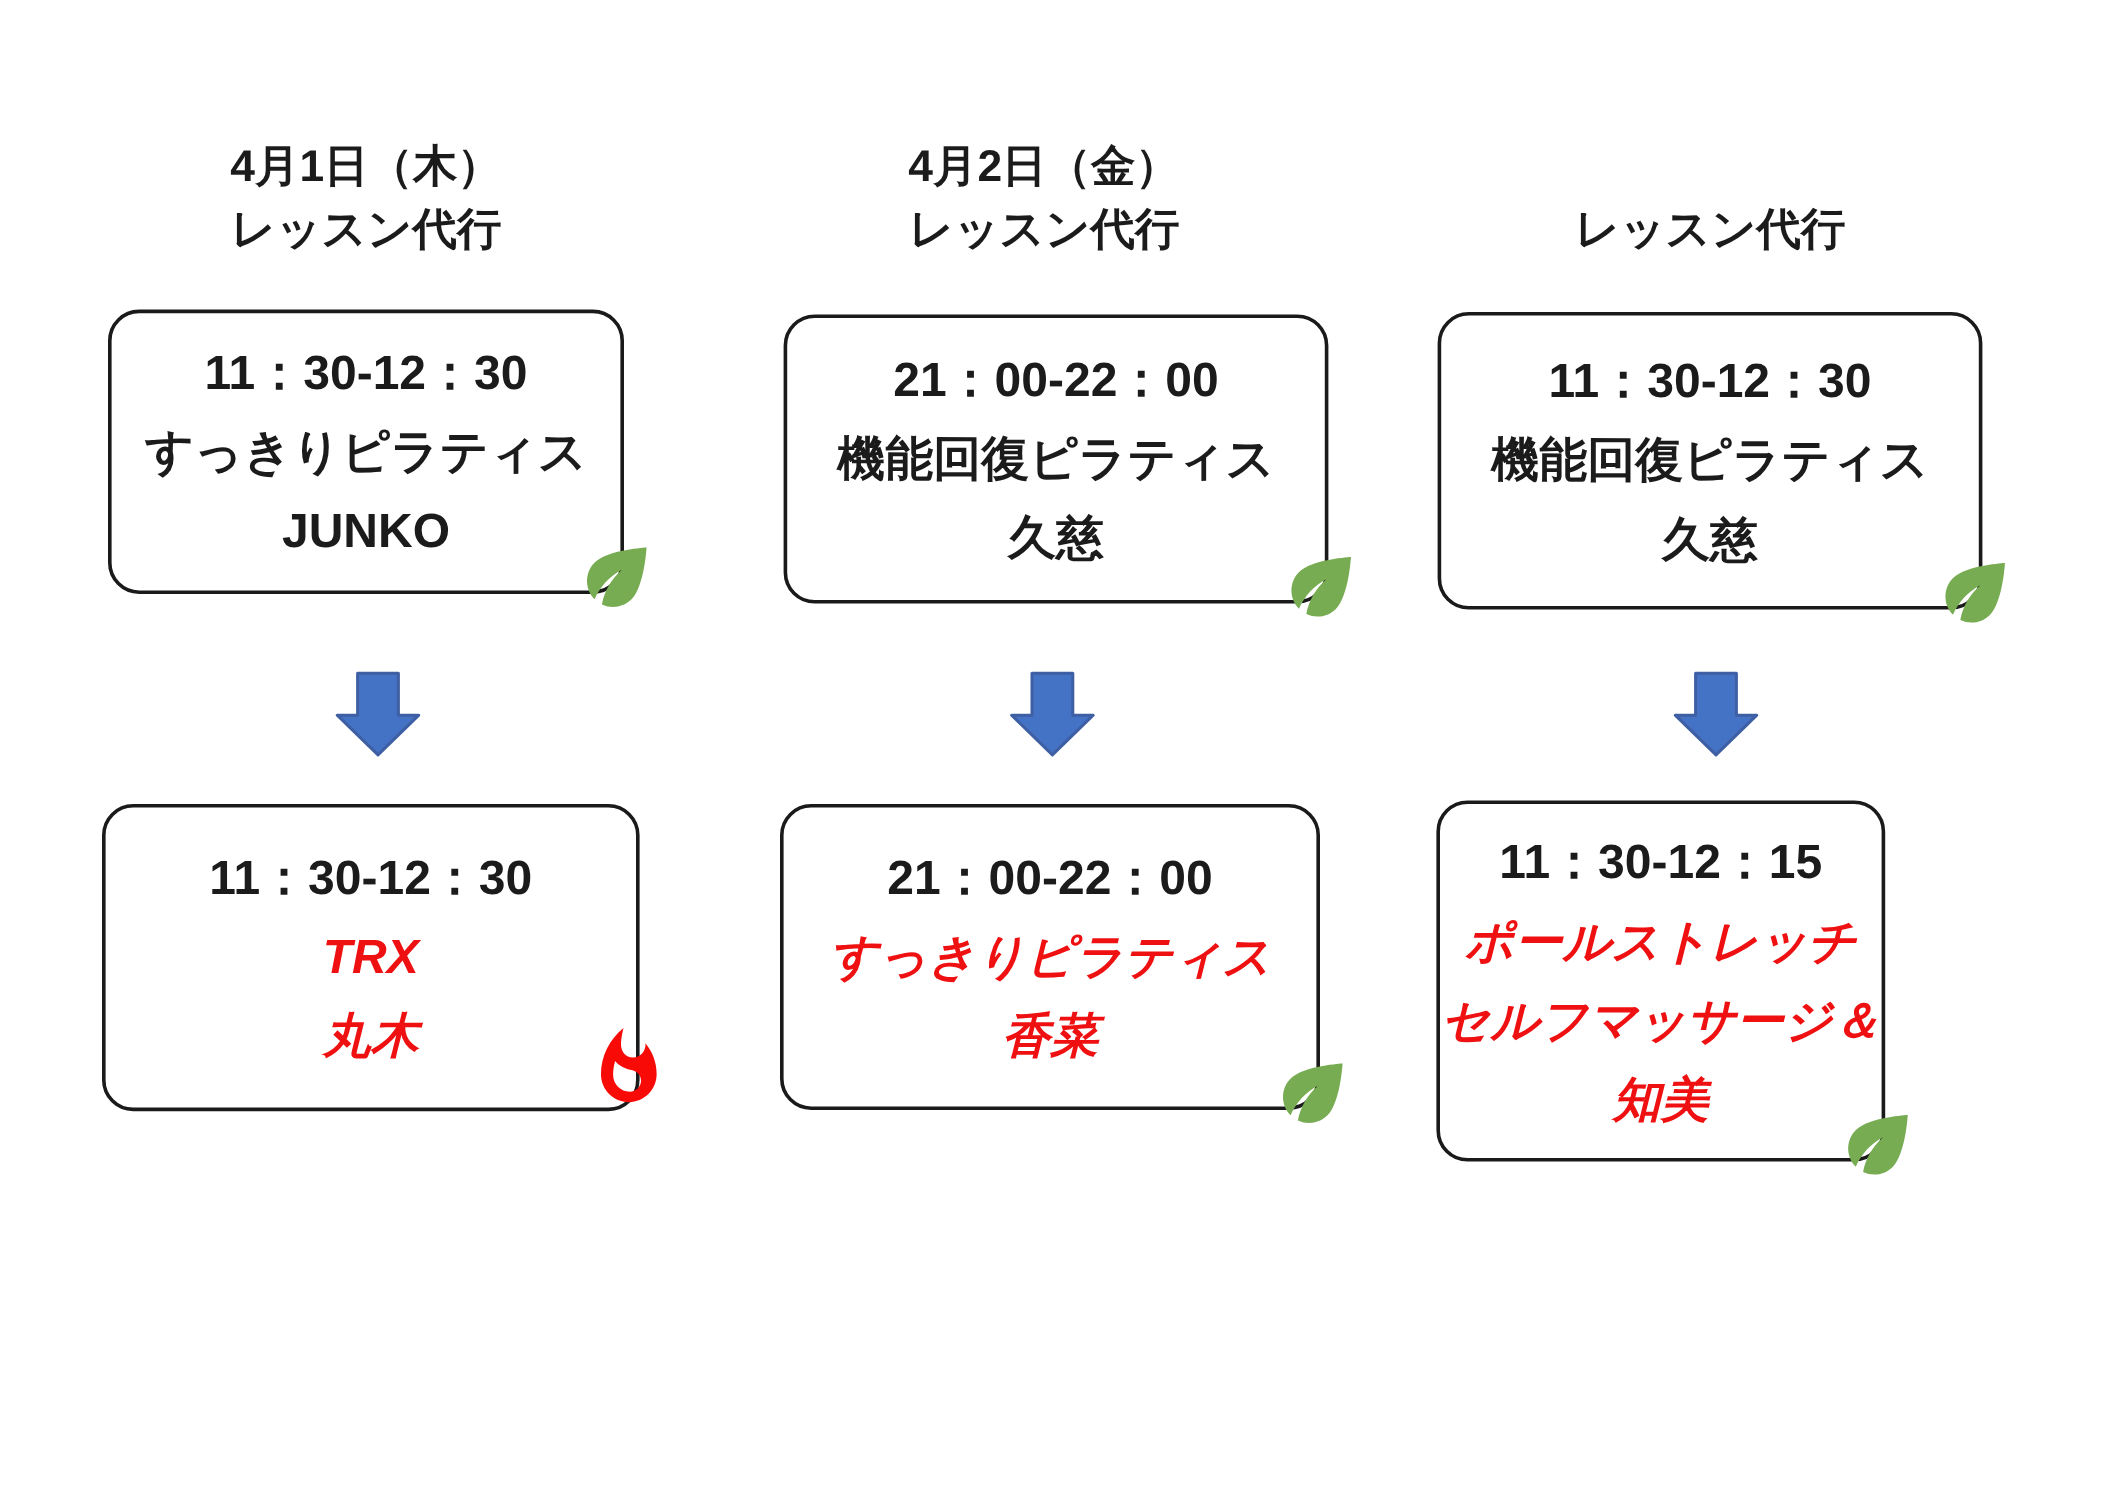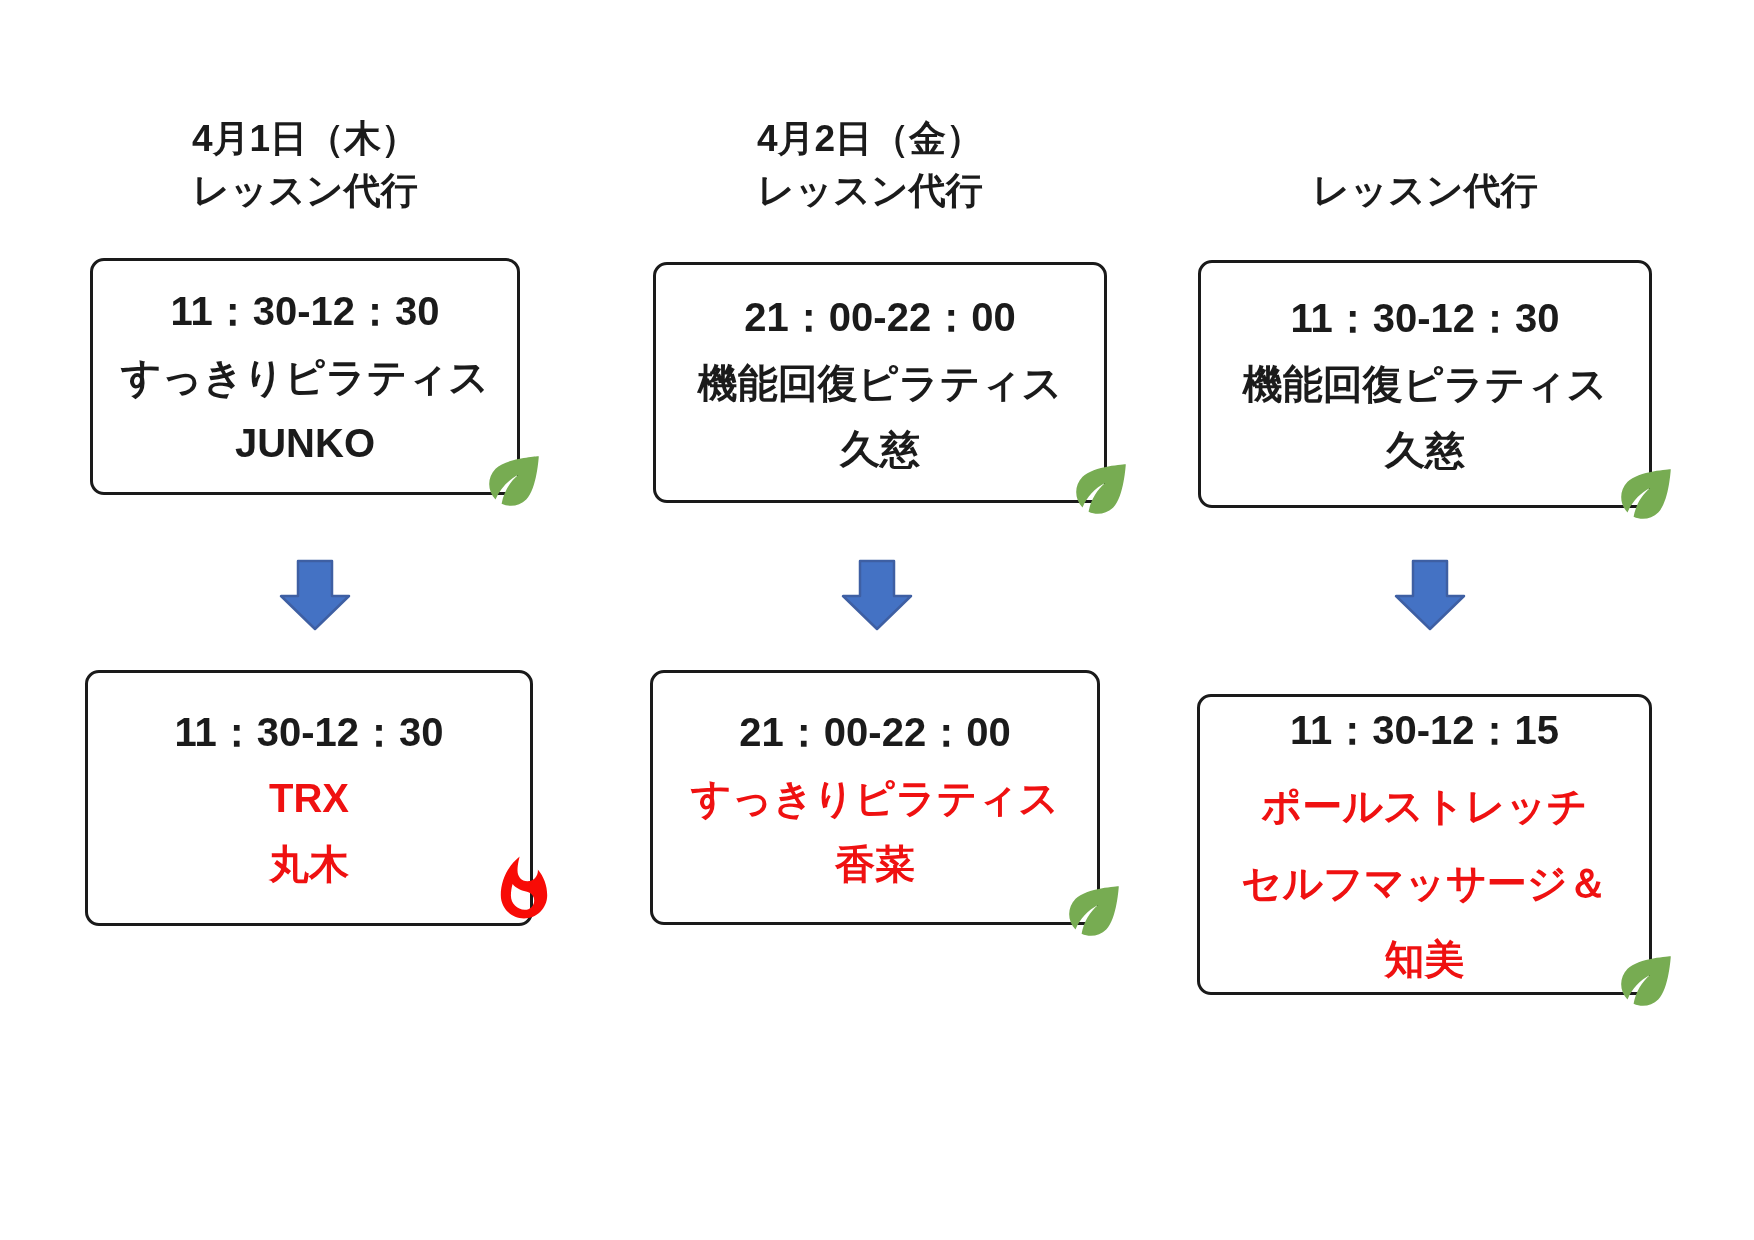--- a/index.html
+++ b/index.html
@@ -7,32 +7,32 @@
     position:relative;width:1754px;height:1240px;overflow:hidden;
     font-family:"Liberation Sans","DejaVu Sans",sans-serif;font-weight:700;
   }
   .header{
     position:absolute;top:113px;width:440px;text-align:center;
     font-size:37px;line-height:52px;color:#1b1b1b;white-space:nowrap;
   }
   .h1{left:85px}.h2{left:650px}.h3{left:1205px}
   .card{
     position:absolute;box-sizing:border-box;background:#ffffff;
-    border:3px solid #1a1a1a;border-radius:14px;
+    border:3px solid #1a1a1a;border-radius:26px;
     display:flex;flex-direction:column;justify-content:center;align-items:center;
     text-align:center;
   }
   .c1-orig{left:90px;top:258px;width:430px;height:237px;}
   .c1-sub {left:85px;top:670px;width:448px;height:256px;}
   .c2-orig{left:653px;top:262px;width:454px;height:241px;}
   .c2-sub {left:650px;top:670px;width:450px;height:255px;}
   .c3-orig{left:1198px;top:260px;width:454px;height:248px;}
-  .c3-sub {left:1197px;top:694px;width:455px;height:301px;justify-content:space-between;}
+  .c3-sub {left:1197px;top:667px;width:374px;height:301px;}
   .line{font-size:40px;line-height:66px;color:#1b1b1b;white-space:nowrap;}
-  .line.red{color:#ef1111;}
+  .line.red{color:#ef1111;font-style:italic;}
   .corner-leaf{position:absolute;right:-28px;bottom:-20px;width:62px;height:62px;}
   .corner-flame{position:absolute;right:-23px;bottom:-3px;width:58px;height:76px;transform:scaleX(-1);}
   .arrow{position:absolute;top:558px;width:74px;height:74px;}
   .a1{left:278px}.a2{left:840px}.a3{left:1393px}
 </style>
 </head>
 <body>
 
 <div class="header h1">
   <span>4月1日（木）</span><br>

